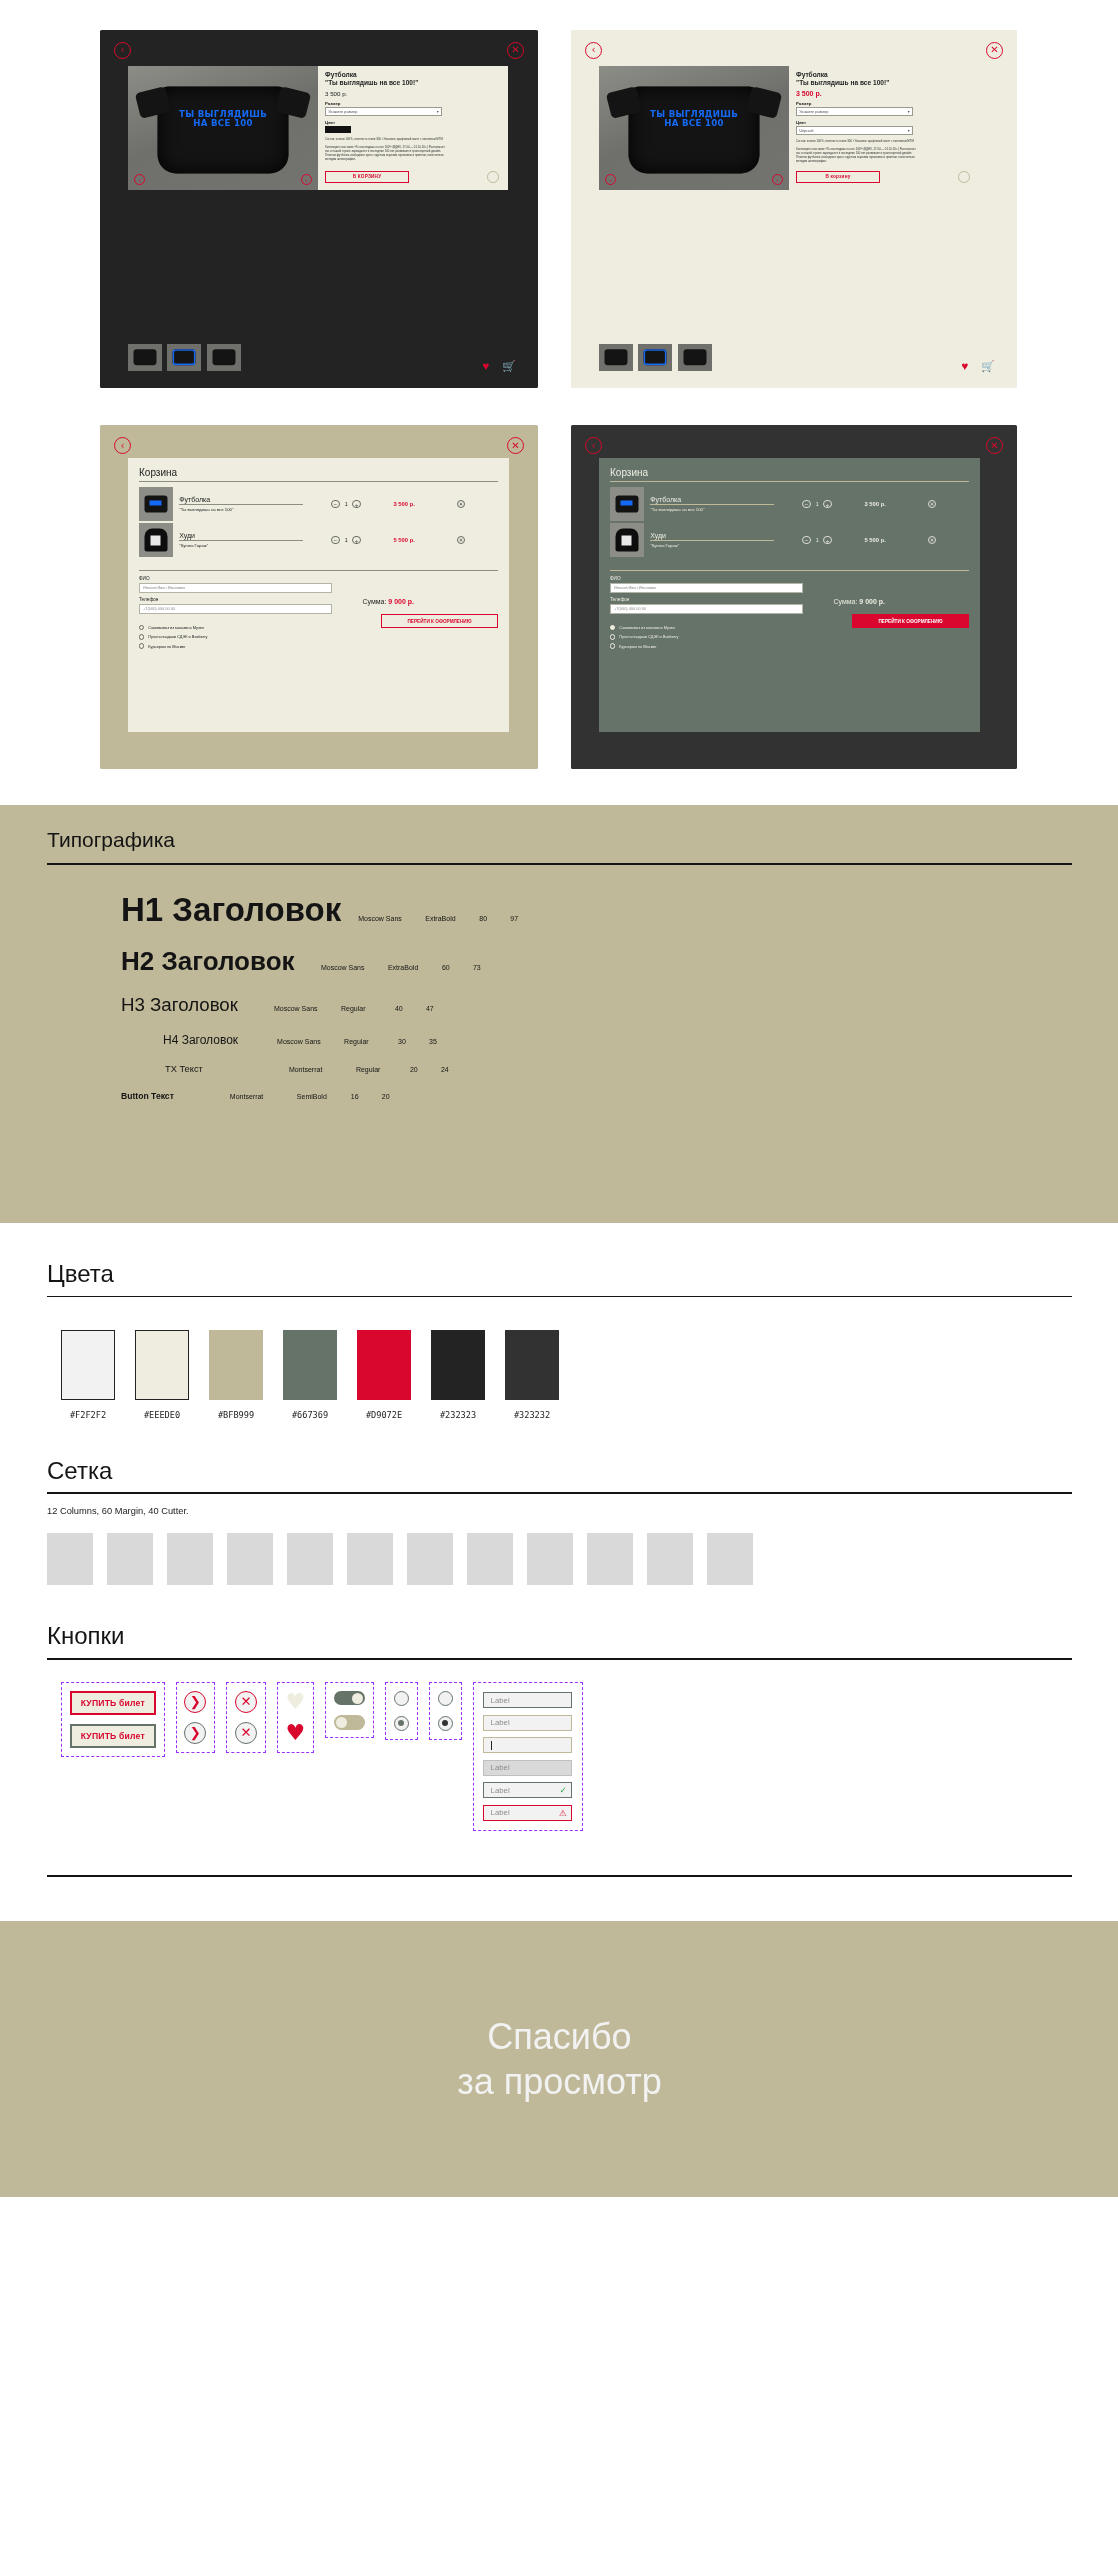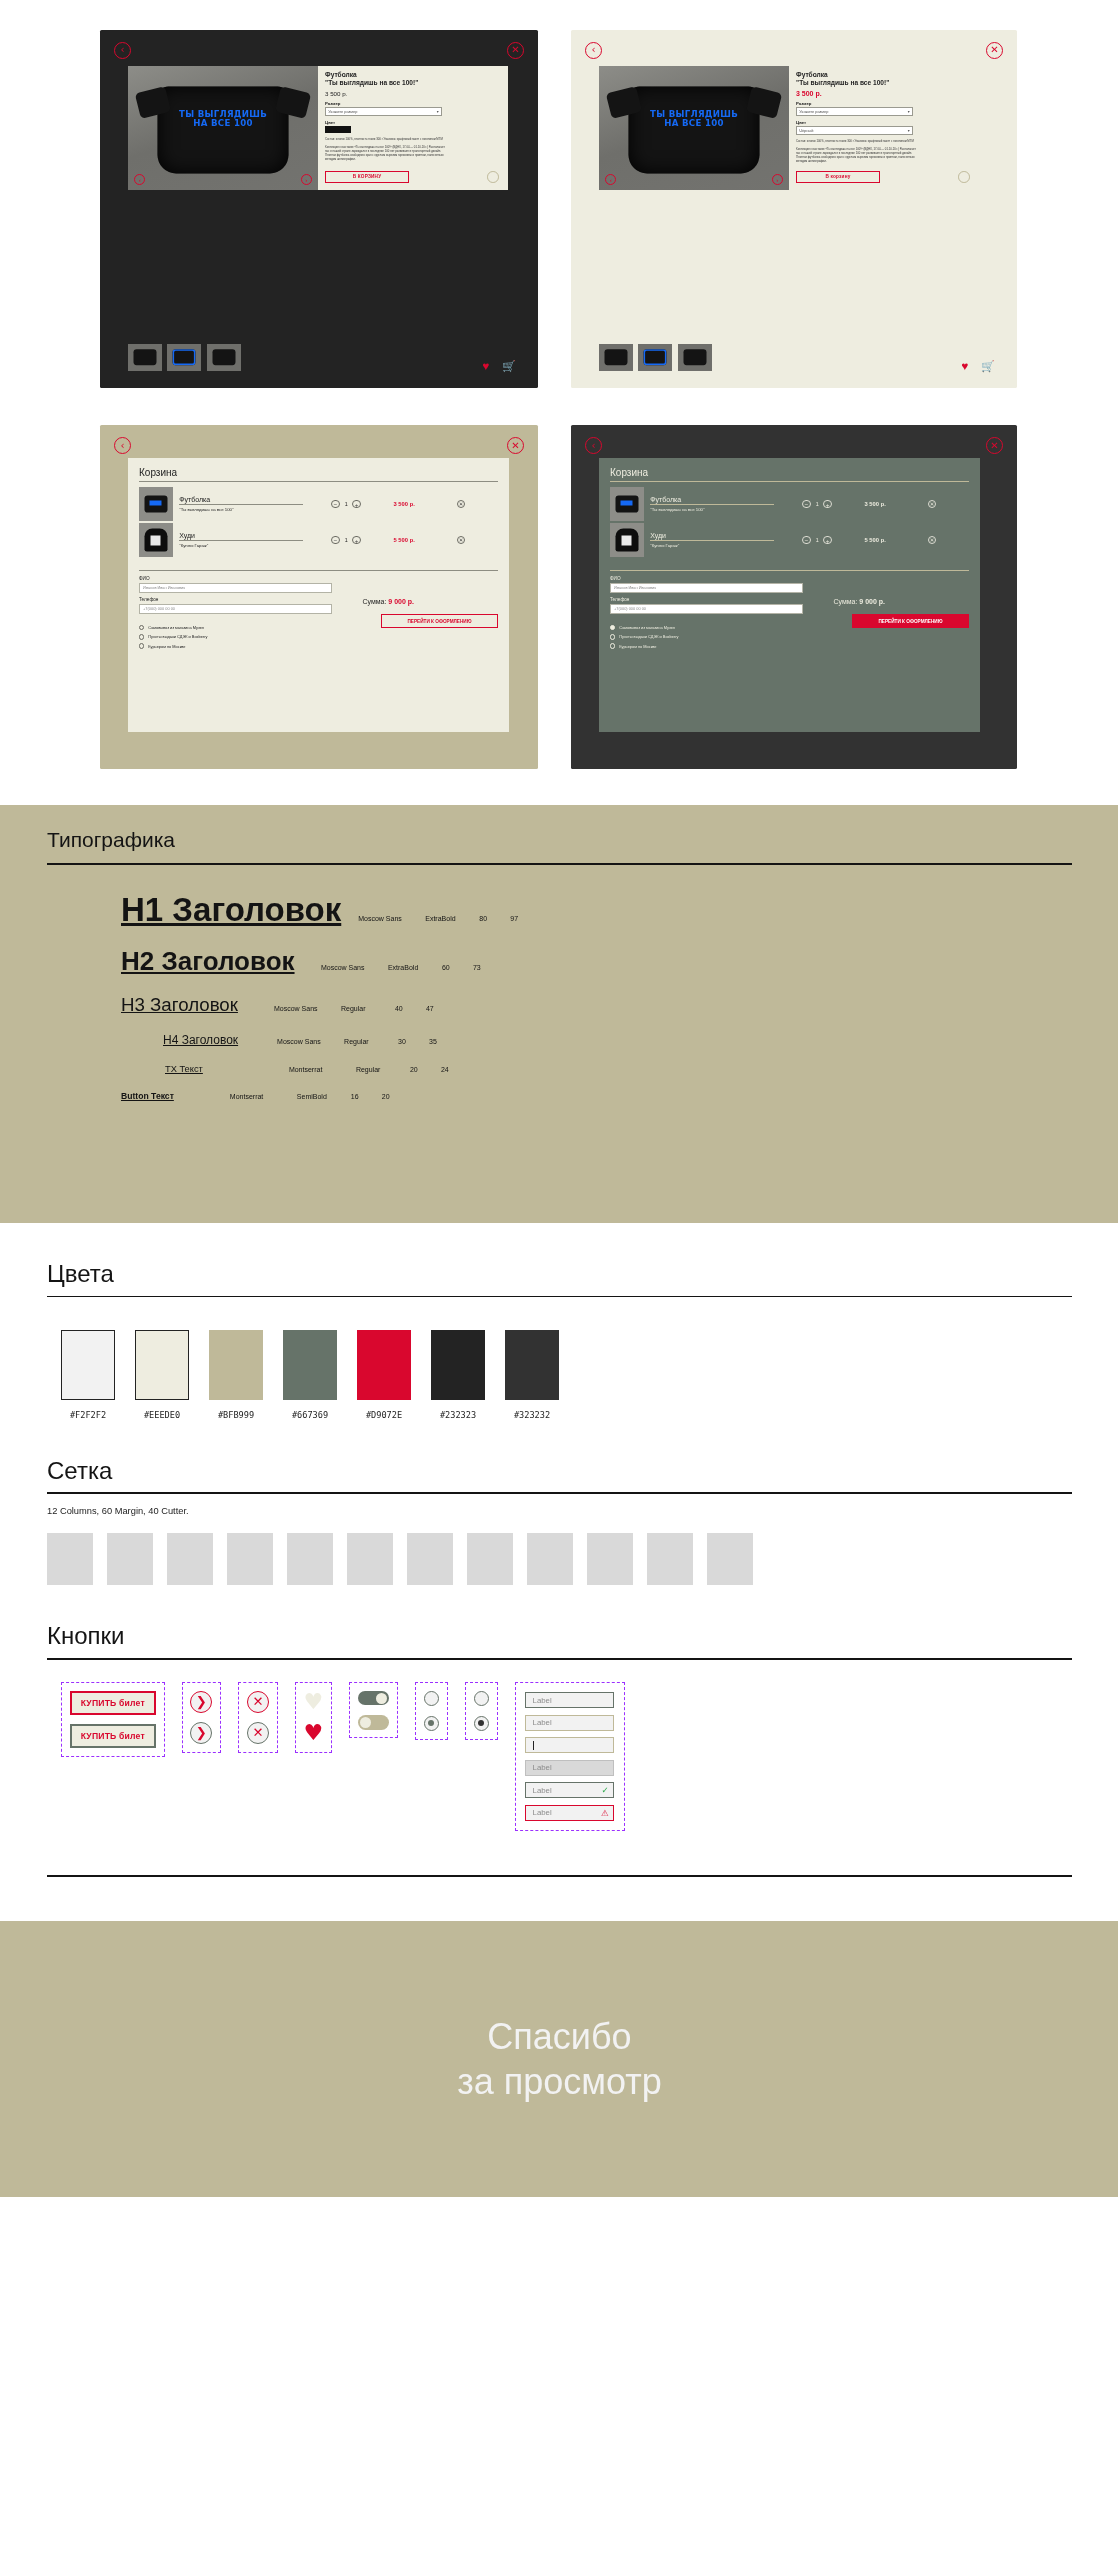--- a/index.html
+++ b/index.html
@@ -176,21 +176,21 @@
 
   
   .typo {
     width: 1119px; height: 418px; background: #BFB999;
     padding: 23px 47px 0 47px; position: relative;
   }
   .sec-title { font-size: 21px; color: #141414; font-weight: 400; }
   .sec-rule { height: 1.6px; background: #141414; margin-top: 11px; }
   .typo-rows { margin-top: 26.4px; }
   .typo-row { display: flex; align-items: baseline; }
-  .typo-sample { color: #141414; font-weight: 800; text-decoration: underline; }
+  .typo-sample { color: #141414; font-weight: 800; }
   .typo-spec { display: flex; color: #141414; font-size: 7px; }
   .typo-spec span { display:inline-block; }
   .sp-font { width: 67px; }
   .sp-weight { width: 54px; }
   .sp-size { width: 31px; }
 
   .r1 .typo-sample { font-size: 33px; margin-left: 74px; }
   .r1 .typo-spec   { margin-left: 17px; }
   .r2 .typo-sample { font-size: 26px; margin-left: 74px; }
   .r2 .typo-spec   { margin-left: 26.4px; }
@@ -213,21 +213,21 @@
   .swatches { display: flex; gap: 20px; margin-top: 33px; padding-left: 14px;}
   .sw-item { width: 54px; }
   .sw-box { width: 54px; height: 70px; }
   .sw-box.bordered { border: 0.8px solid #232323; }
   .sw-label { text-align: center; font-size: 8.6px; color: #232323; margin-top: 9.3px; font-family:"DejaVu Sans Mono", monospace;}
 
   .grid-note { font-size: 9.3px; color: #232323; margin-top: 12.4px; }
   .grid-cols { display: flex; gap: 14px; margin-top: 17px; }
   .gcol { width: 46px; height: 52px; background: #D9D9D9; }
 
-  .btn-area { margin-top: 22px; display: flex; gap: 17px; align-items: flex-start; padding-left: 14px;}
+  .btn-area { margin-top: 22px; display: flex; gap: 11px; align-items: flex-start; padding-left: 14px;}
   .dash { border: 1.1px dashed #9B30FF; padding: 7.8px; display: flex; flex-direction: column; gap: 9.3px; align-items: center; }
 
   .btn-primary {
     width: 86px; height: 24px; background: #EEEDE0; border: 2.3px solid #D9072E;
     color: #D9072E; font-size: 8.6px; font-weight: 700; display: flex;
     align-items: center; justify-content: center; letter-spacing: 0.2px;
   }
   .btn-secondary {
     width: 86px; height: 24px; background: #EEEDE0; border: 2.3px solid #667369;
     color: #D9072E; font-size: 8.6px; font-weight: 700; display: flex;

